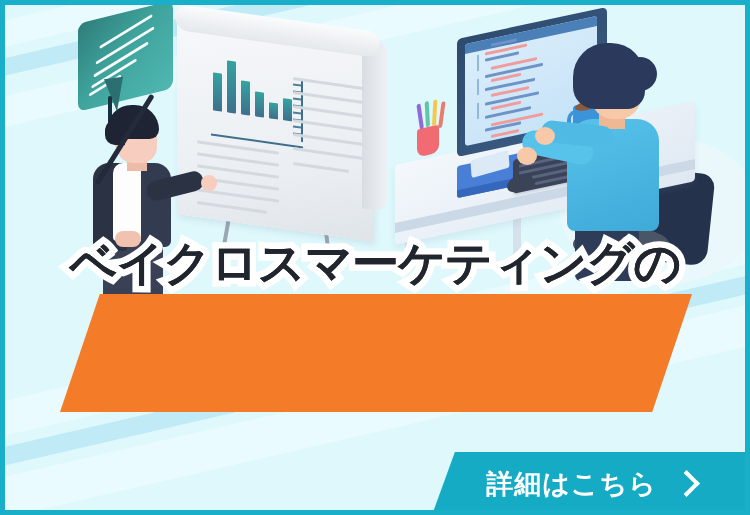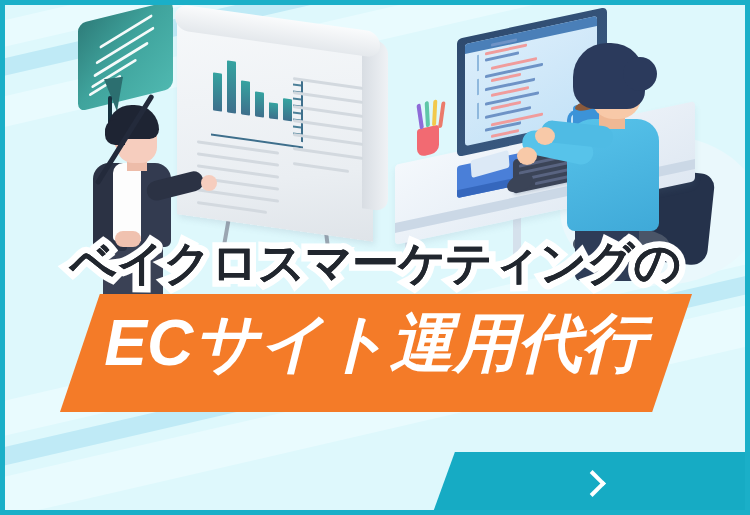--- a/index.html
+++ b/index.html
@@ -346,22 +346,22 @@
       <div class="w-handL"></div>
       <div class="w-armR"></div>
       <div class="w-handR"></div>
     </div>
   </div>
 
   <div class="headline">ベイクロスマーケティングの</div>
   <div class="headline-fill">ベイクロスマーケティングの</div>
 
   <div class="orange-band"></div>
-  <div class="band-text">ECサイト運用代行</div>
 
   <div class="cta">
     <div class="cta-label">
+      <span>詳細はこちら</span>
       <span class="chev"></span>
     </div>
   </div>
 
   <div class="frame"></div>
 </div>
 
 </body></html>

